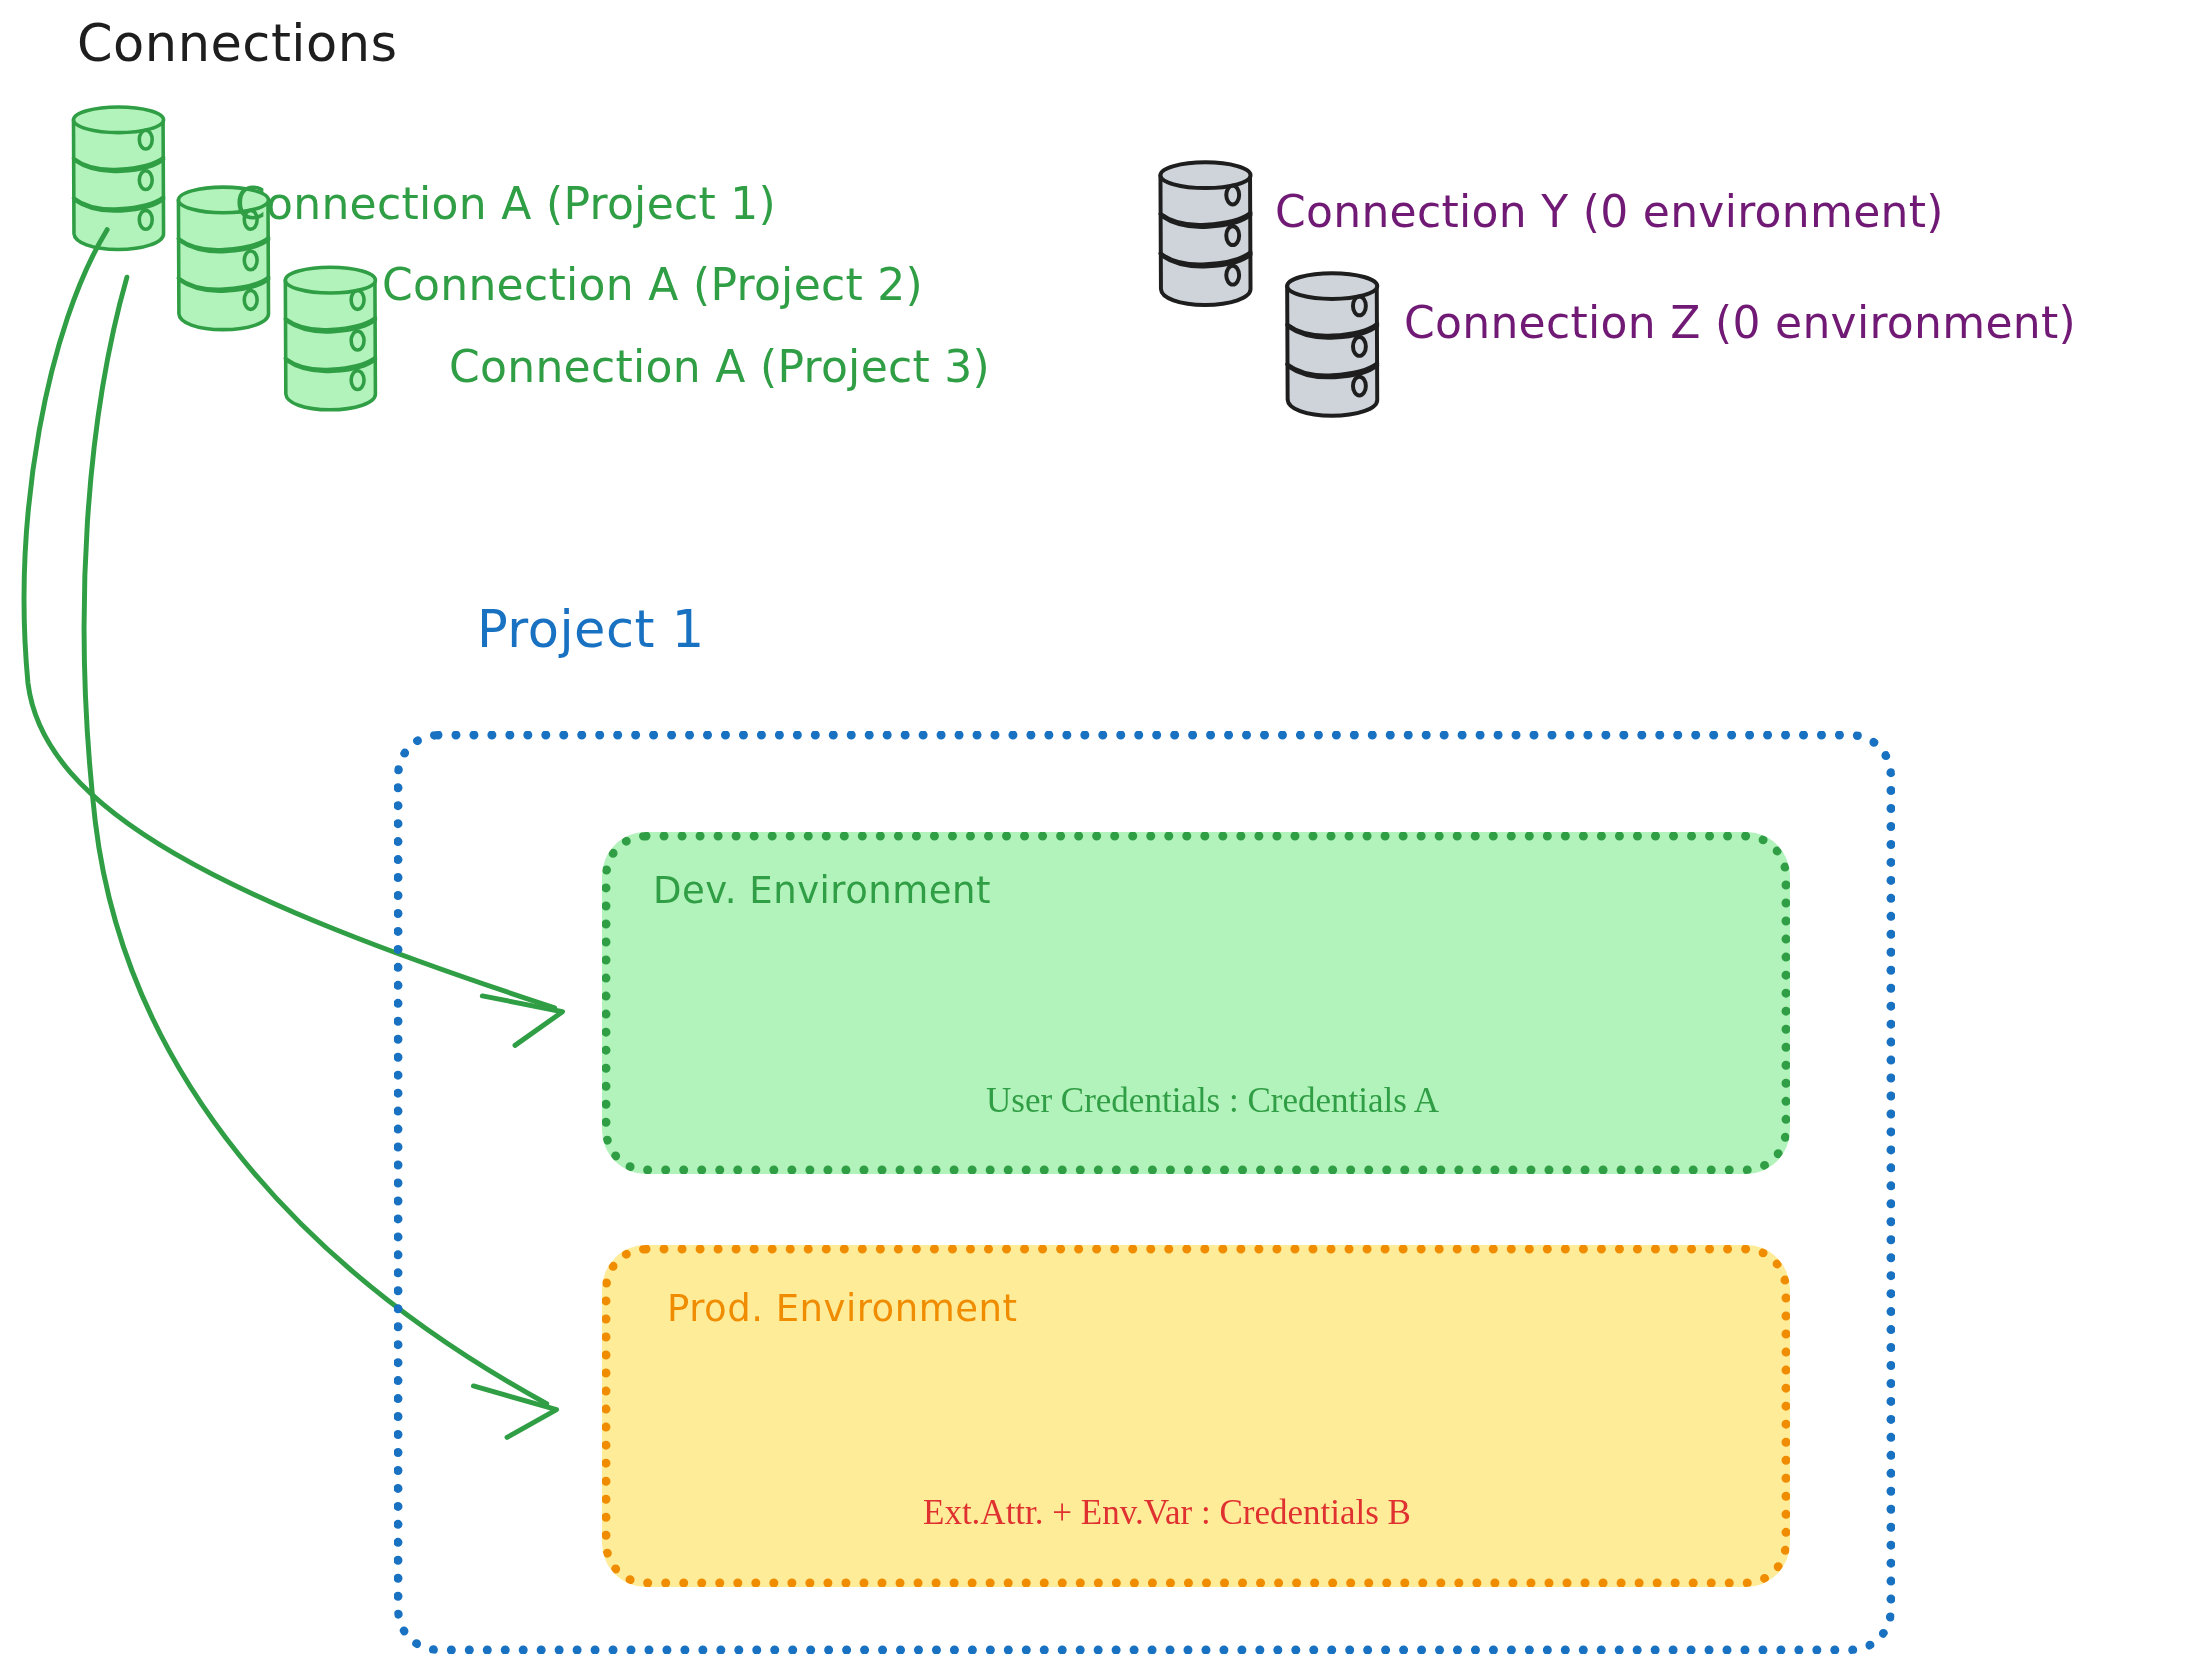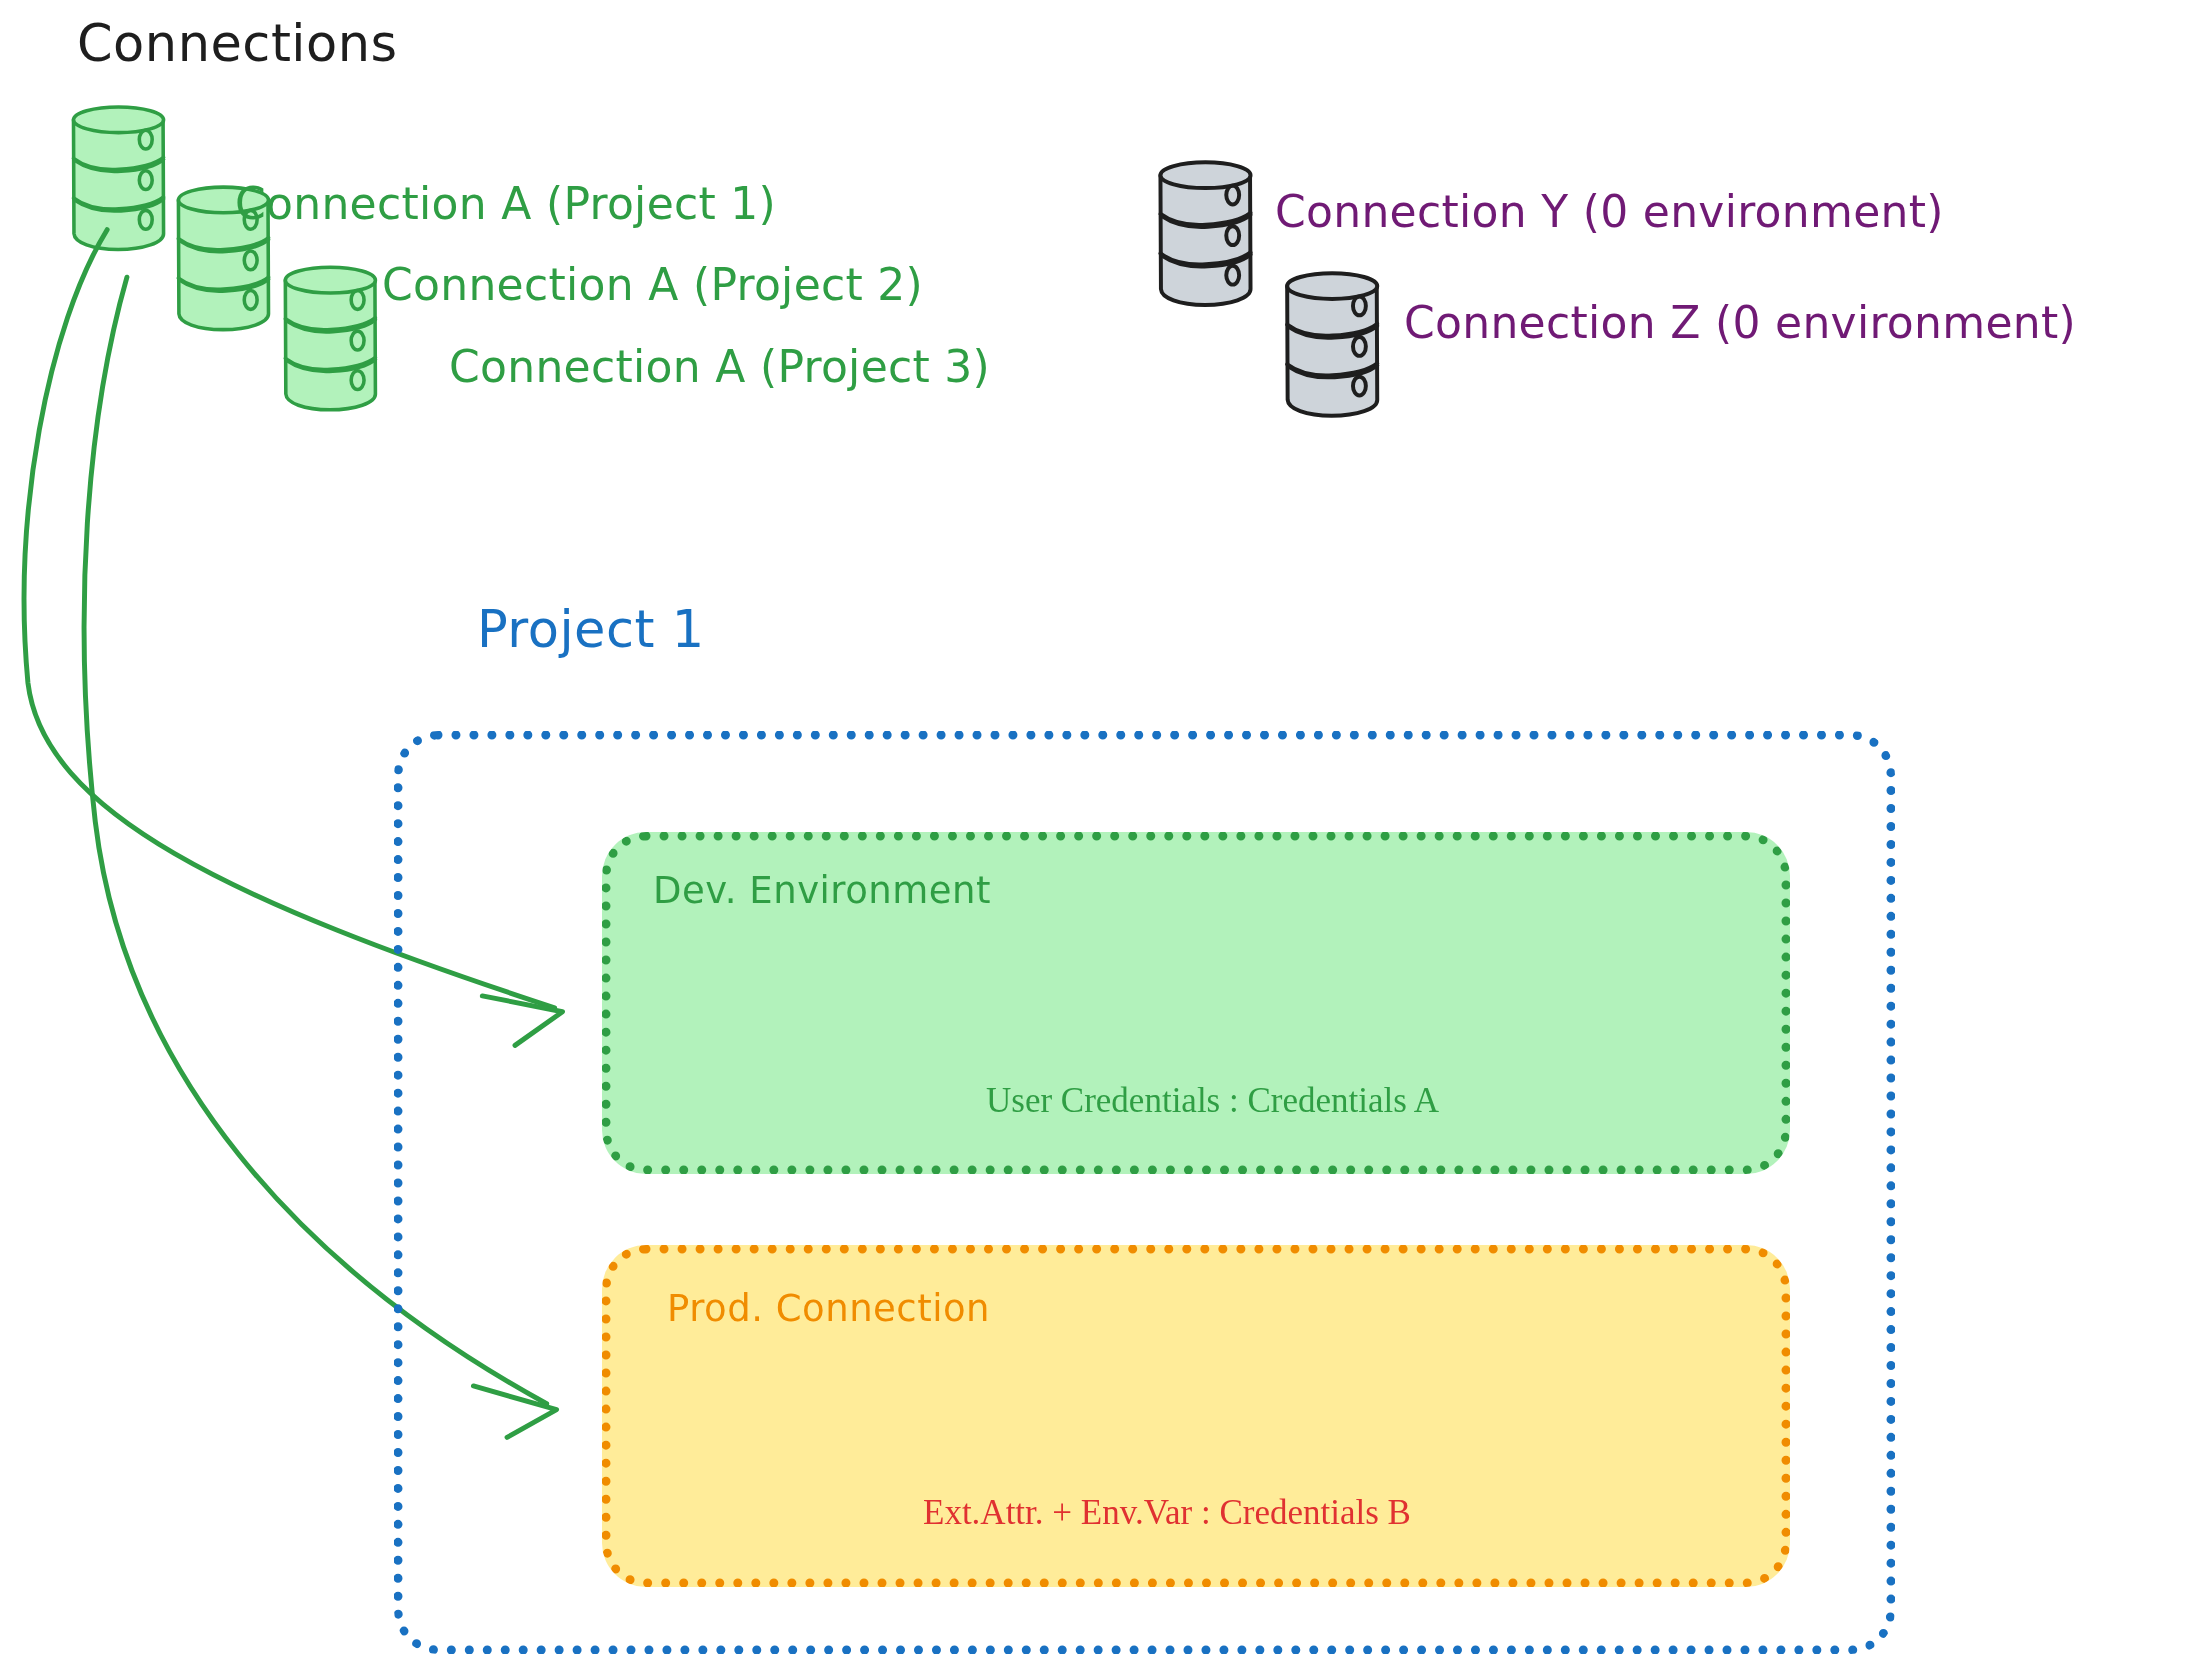--- a/index.html
+++ b/index.html
@@ -228,19 +228,19 @@
   <div class="dotbox box-project" style="left:394px; top:731px; width:1501px; height:923px;"></div>
 
   <div class="dotbox box-dev" style="left:602px; top:832px; width:1188px; height:342px;"></div>
 
   <div class="abs env-title green" style="left:653px; top:869px;">Dev. Environment</div>
 
   <div class="abs mono-line green" style="left:986px; top:1081px;">User Credentials : Credentials A</div>
 
   <div class="dotbox box-prod" style="left:602px; top:1245px; width:1188px; height:342px;"></div>
 
-  <div class="abs env-title orange" style="left:667px; top:1287px;">Prod. Connection</div>
+  <div class="abs env-title orange" style="left:667px; top:1287px;">Prod. Environment</div>
 
 
   <div class="abs mono-line red" style="left:923px; top:1493px;">Ext.Attr. + Env.Var : Credentials B</div>
 
 </div>
 
 
 </body></html>

